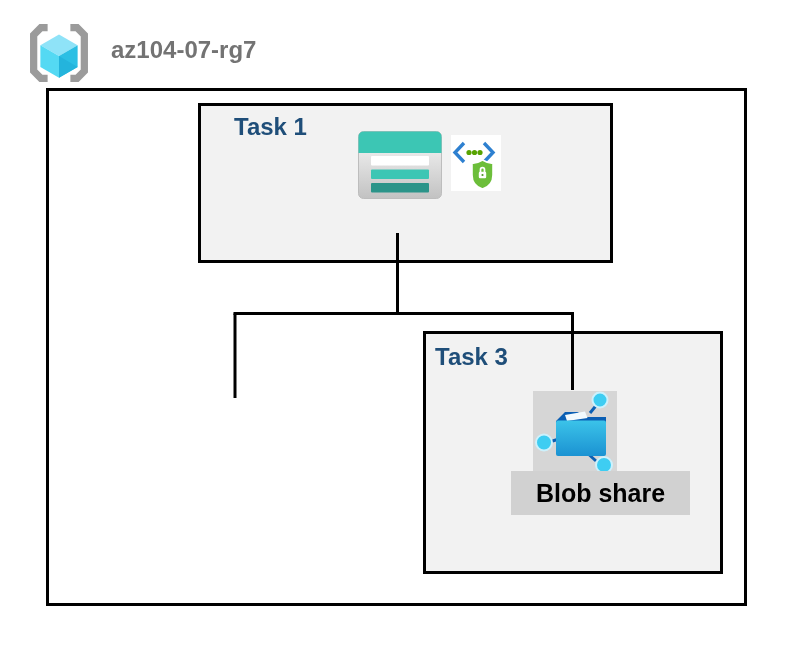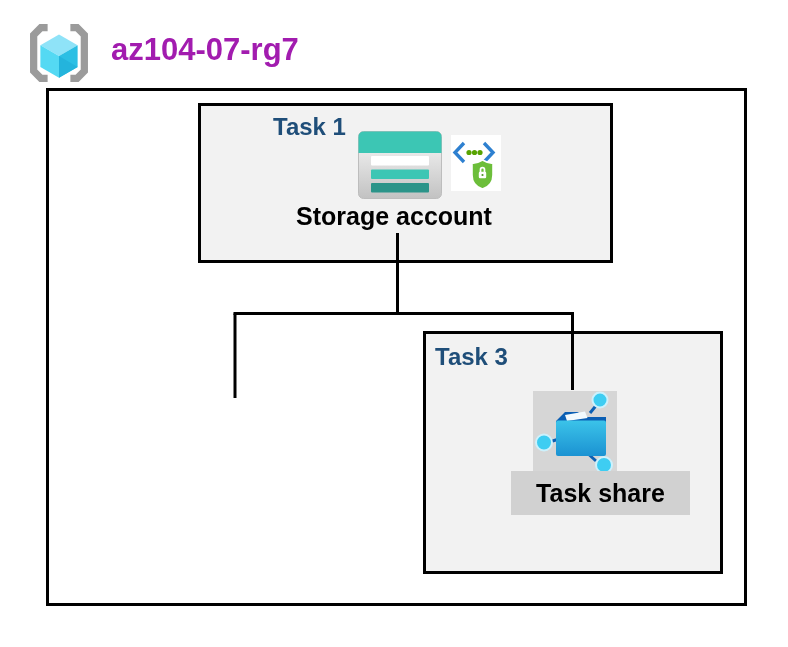--- a/index.html
+++ b/index.html
@@ -3,39 +3,39 @@
 <meta charset="utf-8">
 <style>
   html,body{margin:0;padding:0;background:#fff;}
   .canvas{
     position:relative;width:788px;height:647px;background:#fff;overflow:hidden;
     font-family:"Liberation Sans",sans-serif;color:#000;
   }
   
   .rg-icon{position:absolute;left:29px;top:23px;width:60px;height:60px;}
   .rg-title{
-    position:absolute;left:111px;top:35px;font-size:31px;line-height:30px;
-    font-weight:bold;color:#a21caf;letter-spacing:0px;white-space:nowrap;
+    position:absolute;left:111px;top:35px;font-size:24px;line-height:30px;
+    font-weight:bold;color:#737373;letter-spacing:0px;white-space:nowrap;
   }
   
   .outer{
     position:absolute;left:46px;top:88px;width:701px;height:518px;
     border:3px solid #000;box-sizing:border-box;background:#fff;
   }
   
   .task{
     position:absolute;background:#f2f2f2;border:3px solid #000;box-sizing:border-box;
   }
   .task1{left:198px;top:103px;width:415px;height:160px;}
   .task2{left:69px;top:332px;width:308px;height:242px;}
   .task3{left:423px;top:331px;width:300px;height:243px;padding-left:40px;}
   .task-label{
     position:absolute;font-size:24px;font-weight:bold;color:#1f4e79;white-space:nowrap;
   }
-  .task1 .task-label{left:33px;top:7px;margin-left:39px;}
+  .task1 .task-label{left:33px;top:7px;}
   .task2 .task-label{left:22px;top:9px;}
   .task3 .task-label{left:9px;top:9px;}
   .item-label{
     position:absolute;font-size:25px;font-weight:bold;color:#000;
     white-space:nowrap;transform:translateX(-50%);
   }
   .task1 .item-label{left:193px;top:96px;}
   .task2 .item-label{left:169px;top:152px;}
   
   .storage-icon{position:absolute;left:157px;top:25px;width:84px;height:68px;}
@@ -90,21 +90,20 @@
       <polyline points="13,8 4,17.5 13,27" fill="none" stroke="#2e80d0" stroke-width="3.4"></polyline>
       <polyline points="33,8 42,17.5 33,27" fill="none" stroke="#2e80d0" stroke-width="3.4"></polyline>
       <circle cx="18" cy="17.5" r="2.6" fill="#57a300"></circle>
       <circle cx="23.5" cy="17.5" r="2.6" fill="#57a300"></circle>
       <circle cx="29" cy="17.5" r="2.6" fill="#57a300"></circle>
       <path d="M31.5 25 c3.5 2.2 7 3.2 10.5 3.4 V40 c0 7.6 -5 12.3 -10.5 14 c-5.5 -1.7 -10.5 -6.4 -10.5 -14 V28.4 c3.5 -0.2 7 -1.2 10.5 -3.4 Z" fill="#6cbe3a" stroke="#ffffff" stroke-width="1.6"></path>
       <path d="M29.5 37 v-2.3 a2 2 0 0 1 4 0 V37" fill="none" stroke="#ffffff" stroke-width="1.7"></path>
       <rect x="27.8" y="36.8" width="7.4" height="6.4" rx="1.2" fill="#ffffff"></rect>
       <circle cx="31.5" cy="40" r="1.1" fill="#4c9626"></circle>
     </svg>
-    <div class="item-label">Storage account</div>
   </section>
 
 
   <section class="task task3">
     <div class="task-label">Task 3</div>
     <div class="fs-backdrop">
       <svg class="fs-icon" viewBox="0 0 84 82" aria-hidden="true">
         <defs>
           <linearGradient id="gfs" x1="0" y1="0" x2="0" y2="1">
             <stop offset="0" stop-color="#3bc3e9"></stop>
@@ -116,21 +115,21 @@
         <line x1="52" y1="60" x2="63" y2="70" stroke="#0b5fb4" stroke-width="3"></line>
         <path d="M23 30 l9 -9 h13 l5 5 h23 v6 H23 Z" fill="#0b5fb4"></path>
         <polygon points="32,24 52,20.5 54.5,27 34,30" fill="#f2fafe"></polygon>
         <rect x="23" y="29.5" width="50" height="35.5" rx="2" fill="url(#gfs)"></rect>
         <circle cx="67" cy="9" r="7.5" fill="#3ecdf2" stroke="#cdf1fc" stroke-width="2"></circle>
         <circle cx="11" cy="51.5" r="8" fill="#3ecdf2" stroke="#cdf1fc" stroke-width="2"></circle>
         <circle cx="71" cy="74" r="8" fill="#3ecdf2" stroke="#cdf1fc" stroke-width="2"></circle>
       </svg>
     </div>
     <div class="fs-band">
-      <div class="item-label">Task share</div>
+      <div class="item-label">Blob share</div>
     </div>
   </section>
 
   <svg class="connectors" viewBox="0 0 788 647" aria-hidden="true">
     <line x1="397.5" y1="233" x2="397.5" y2="315" stroke="#000" stroke-width="3"></line>
     <line x1="233.5" y1="313.5" x2="574" y2="313.5" stroke="#000" stroke-width="3"></line>
     <line x1="235" y1="313.5" x2="235" y2="398" stroke="#000" stroke-width="3"></line>
     <line x1="572.5" y1="313.5" x2="572.5" y2="390" stroke="#000" stroke-width="3"></line>
   </svg>
 

